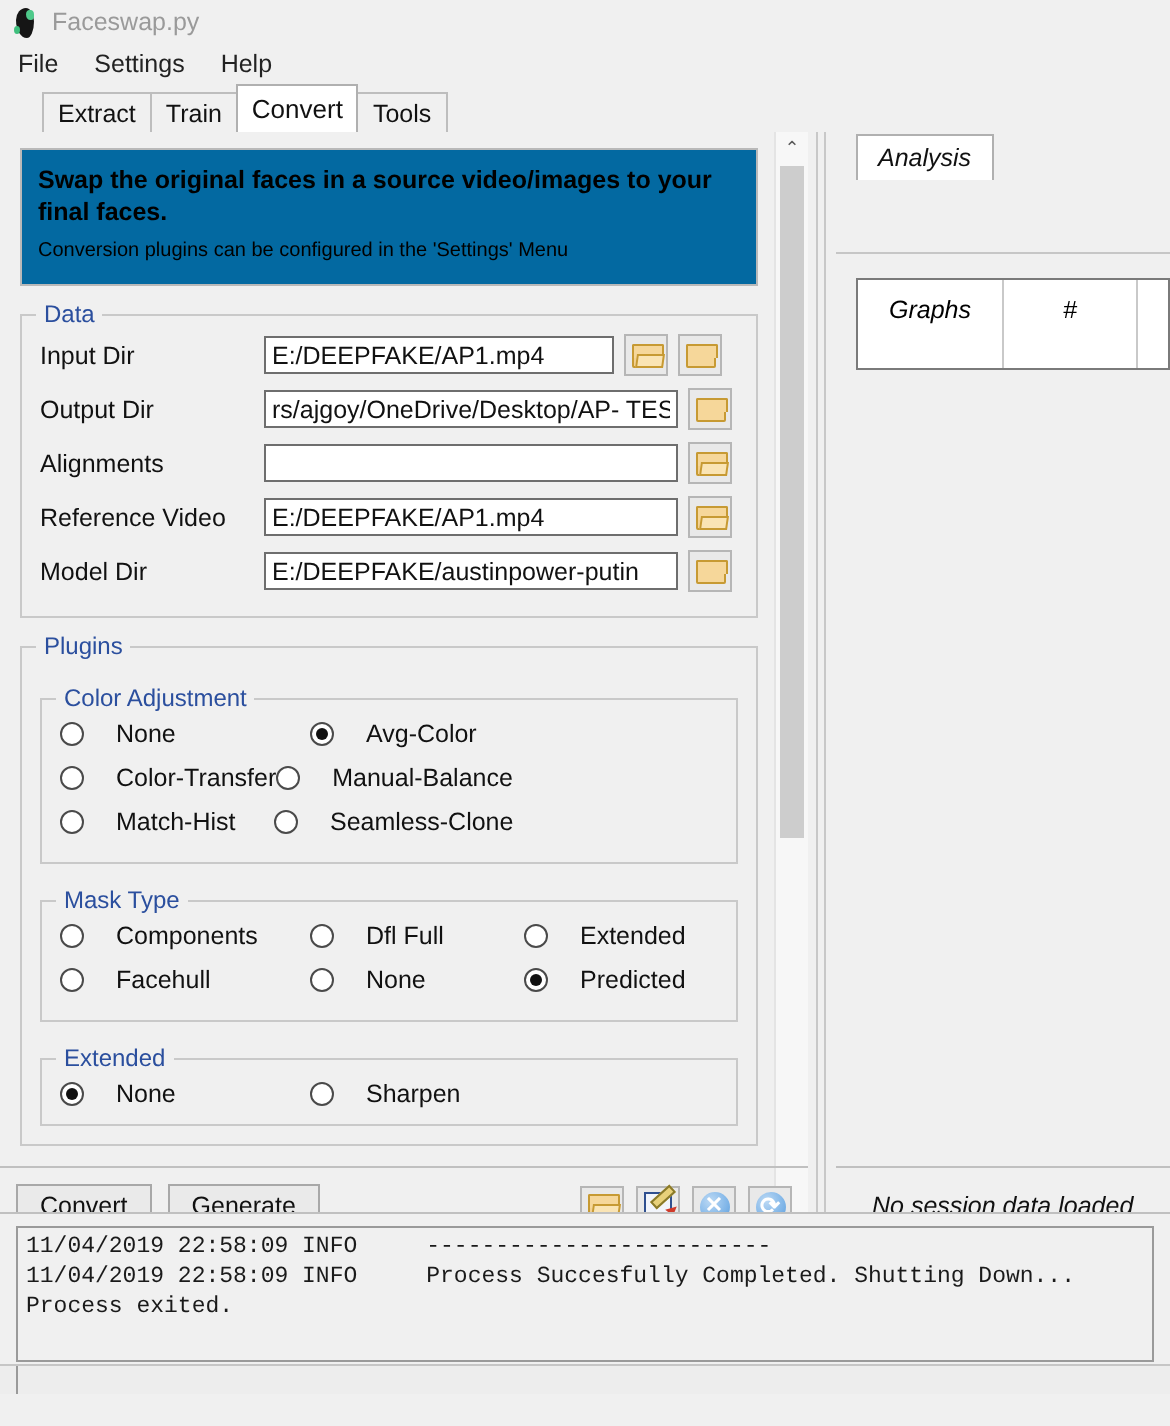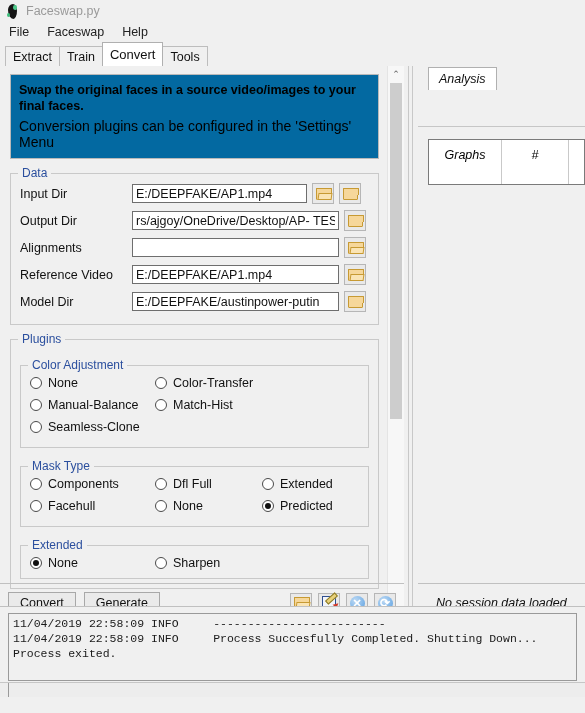--- a/index.html
+++ b/index.html
@@ -34,20 +34,21 @@
   .title-text{color:#9a9a9a;font-size:12.5px;}
 
   
   .menubar{height:20px;display:flex;align-items:center;padding-left:7px;gap:14px;}
   .menu-item{font-size:12.5px;color:#222;padding:1px 2px;cursor:default;}
 
   
   .tabstrip{
     height:24px;display:flex;align-items:flex-end;padding-left:5px;
     position:relative;
+    margin-left:16px;
   }
   .tab{
     font-size:12.5px;padding:3px 7px 3px 7px;
     border:1px solid #bdbdbd;border-bottom:none;
     background:#f0f0f0;color:#111;margin-right:-1px;
     position:relative;top:1px;cursor:default;
   }
   .tab.active{
     background:#ffffff;z-index:3;padding-top:4px;padding-bottom:4px;top:0;
     border-color:#b0b0b0;font-size:13px;
@@ -90,21 +91,21 @@
     position:absolute;left:2px;right:2px;top:17px;height:336px;
     background:#cdcdcd;
   }
 
   
   .infobox{
     border:1px solid #b9b9b9;background:#0369a1;padding:7px 8px 8px 8px;
     margin-bottom:14px;
   }
   .info-bold{font-weight:bold;font-size:12.5px;line-height:16px;}
-  .info-norm{font-size:14px;line-height:16px;margin-top:4px;}
+  .info-norm{font-size:10px;line-height:16px;margin-top:4px;}
 
   
   .group{
     border:1px solid #c9c9c9;margin-top:14px;padding:6px 9px 9px 9px;
     position:relative;
   }
   .group > .legend{
     position:absolute;top:-8px;left:7px;background:#f0f0f0;padding:0 4px;
     color:#2b4f9e;font-size:12px;
   }
@@ -141,21 +142,21 @@
   }
   .fold.open .front{
     position:absolute;left:2px;bottom:0;width:14px;height:7px;
     background:#fae4b4;border:1px solid #c79a33;box-sizing:border-box;
     transform:skewX(-8deg);
   }
 
   
   .radio-grid{display:flex;flex-wrap:wrap;}
   .radio-item{
-    display:flex;align-items:center;gap:6px;height:22px;
+    display:flex;align-items:center;gap:16px;height:22px;
     font-size:12.5px;color:#111;cursor:default;
   }
   .rad{
     width:12px;height:12px;border:1px solid #4a4a4a;border-radius:50%;
     background:#fff;box-sizing:border-box;position:relative;flex:none;
   }
   .rad.on:after{
     content:"";position:absolute;left:2px;top:2px;width:6px;height:6px;
     border-radius:50%;background:#111;
   }
@@ -260,21 +261,21 @@
   <span class="app-icon">
     <span class="blob"></span>
       <span class="dot"></span>
       <span class="dot2"></span>
   </span>
   <span class="title-text">Faceswap.py</span>
 </div>
 
 <div class="menubar">
   <span class="menu-item">File</span>
-  <span class="menu-item">Faceswap</span>
+  <span class="menu-item">Settings</span>
   <span class="menu-item">Help</span>
 </div>
 
 <div class="tabstrip">
   <div class="tab">Extract</div>
   <div class="tab">Train</div>
   <div class="tab active">Convert</div>
   <div class="tab">Tools</div>
 </div>
 
@@ -359,20 +360,24 @@
 
         <div class="group">
           <div class="legend">Plugins</div>
 
           <div class="group" style="margin-top:19px">
             <div class="legend">Color Adjustment</div>
             <div class="radio-grid">
               <label class="radio-item c1">
                 <span class="rad"></span>
                 <span>None</span>
+              </label>
+              <label class="radio-item c2">
+                <span class="rad on"></span>
+                <span>Avg-Color</span>
               </label>
               <label class="radio-item c3">
                 <span class="rad"></span>
                 <span>Color-Transfer</span>
               </label>
               <label class="radio-item c1">
                 <span class="rad"></span>
                 <span>Manual-Balance</span>
               </label>
               <label class="radio-item c2">

